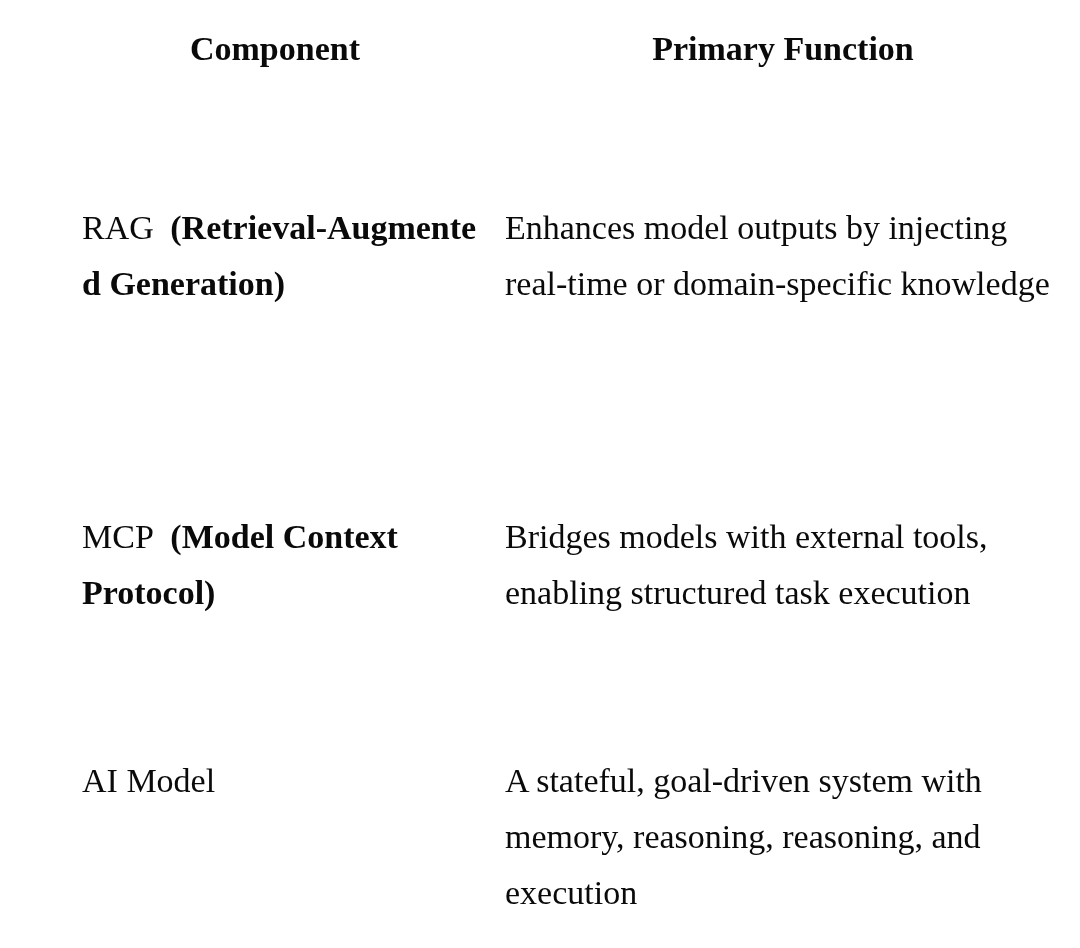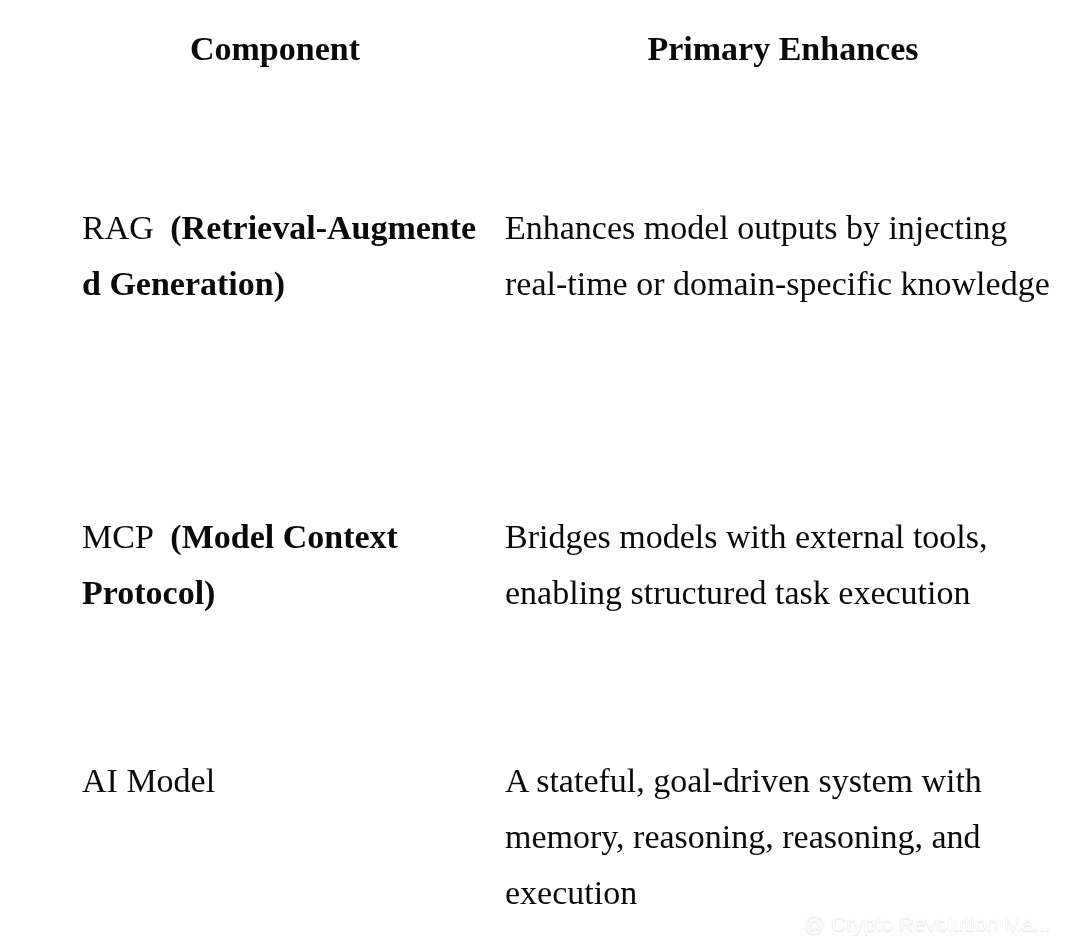--- a/index.html
+++ b/index.html
@@ -115,21 +115,21 @@
        0 1px 1px rgba(120,120,120,0.35);
   }
 </style>
 </head>
 <body>
 
 <div class="table">
 
   <div class="header-row">
     <div class="th th-component">Component</div>
-    <div class="th th-function">Primary Enhances</div>
+    <div class="th th-function">Primary Function</div>
   </div>
 
   <div class="row row-rag">
     <div class="cell cell-term">
       <span class="term-name">RAG</span><span class="term-expansion"> (Retrieval-Augmente<br>d Generation)</span>
     </div>
     <div class="cell cell-desc">Enhances model outputs by injecting real-time or domain-specific knowledge</div>
   </div>
 
   <div class="row row-mcp">
@@ -151,14 +151,13 @@
 <div class="watermark">
   <svg class="wm-diamond" viewBox="0 0 26 26">
     <path d="M13 2 L24 13 L13 24 L2 13 Z" fill="none" stroke="#ffffff" stroke-width="1.6"></path>
     <path d="M13 7.5 L18.5 13 L13 18.5 L7.5 13 Z" fill="none" stroke="#ffffff" stroke-width="1.4"></path>
   </svg>
   <svg class="wm-at" viewBox="0 0 22 22">
     <circle cx="11" cy="11" r="9.2" fill="none" stroke="#ffffff" stroke-width="1.5"></circle>
     <circle cx="11" cy="11" r="3.2" fill="none" stroke="#ffffff" stroke-width="1.4"></circle>
     <path d="M14.2 8 L14.2 13 C14.2 14.4 16 14.4 16 12.4" fill="none" stroke="#ffffff" stroke-width="1.4" stroke-linecap="round"></path>
   </svg>
-  <span class="wm-text">@ Crypto Revolution Ma...</span>
 </div>
 
 </body></html>

